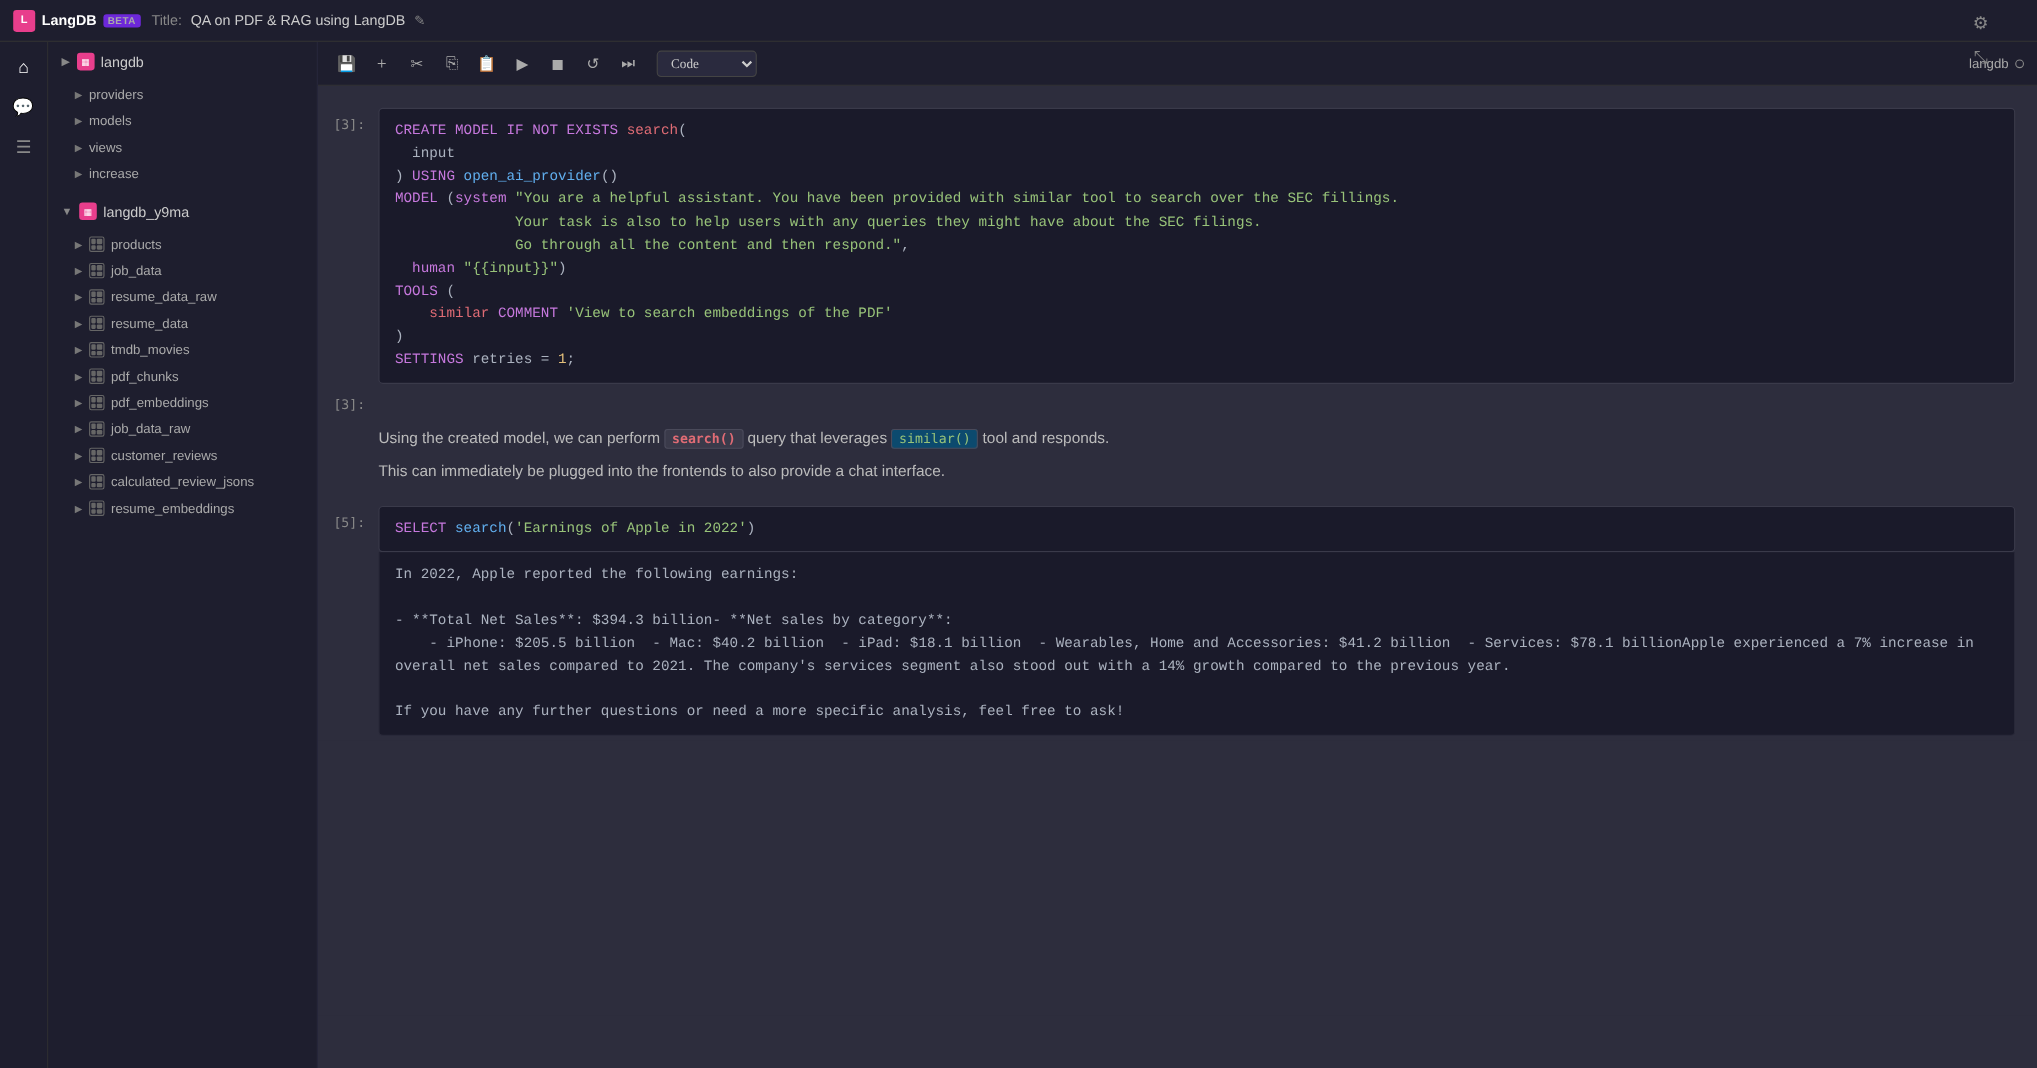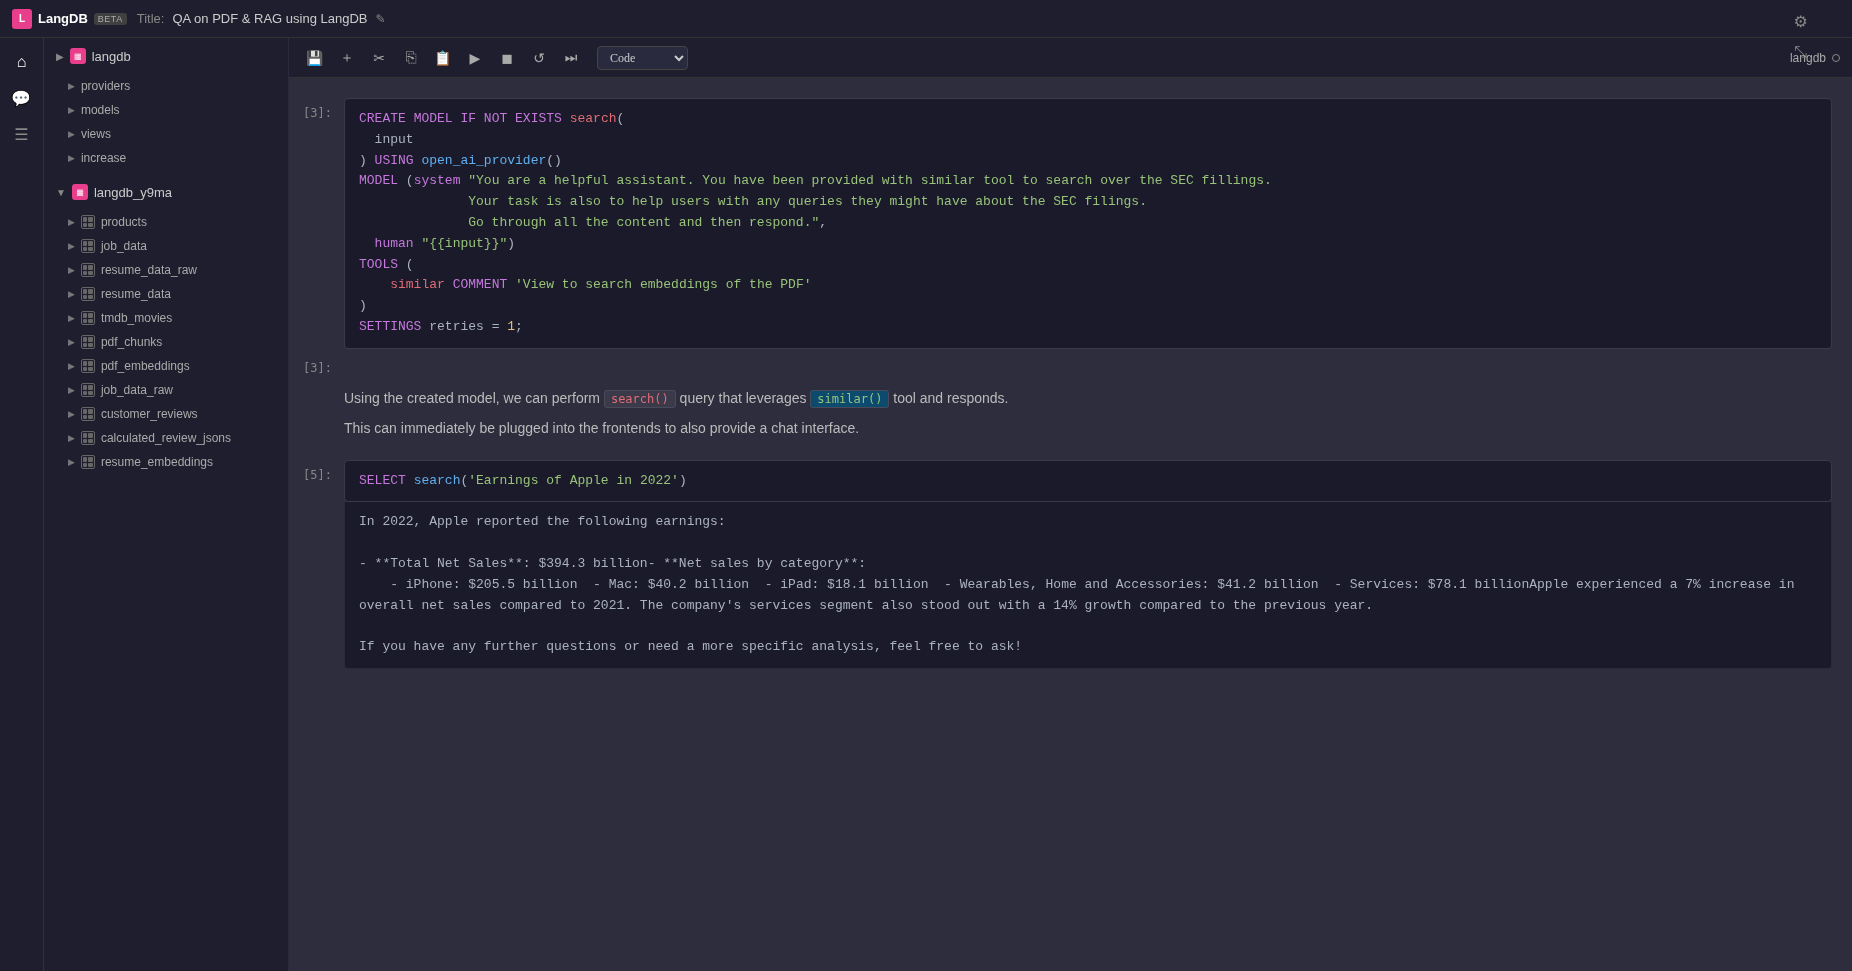--- a/index.html
+++ b/index.html
@@ -47,26 +47,26 @@
       font-size: 10px;
       color: white;
       font-weight: bold;
     }
     .logo-text {
       color: #fff;
       font-size: 13px;
       font-weight: 600;
     }
     .beta-badge {
-      background: #404040;
+      background: #6d28d9;
       color: #aaa;
       font-size: 9px;
       padding: 1px 4px;
       border-radius: 3px;
-      font-weight: 400;
+      font-weight: 700;
       letter-spacing: 0.5px;
     }
     .title-area {
       display: flex;
       align-items: center;
       gap: 8px;
       color: #bbb;
       font-size: 13px;
     }
     .title-label {
@@ -328,20 +328,21 @@
       color: #bbb;
     }
     .inline-code {
       background: #3a3a4a;
       border: 1px solid #4a4a5a;
       border-radius: 3px;
       padding: 1px 6px;
       font-family: monospace;
       font-size: 12px;
       color: #e06c75;
+      font-weight: bold;
     }
     .inline-code-green {
       background: #0c4a6e;
       border: 1px solid #4a4a5a;
       border-radius: 3px;
       padding: 1px 6px;
       font-family: monospace;
       font-size: 12px;
       color: #98c379;
     }

